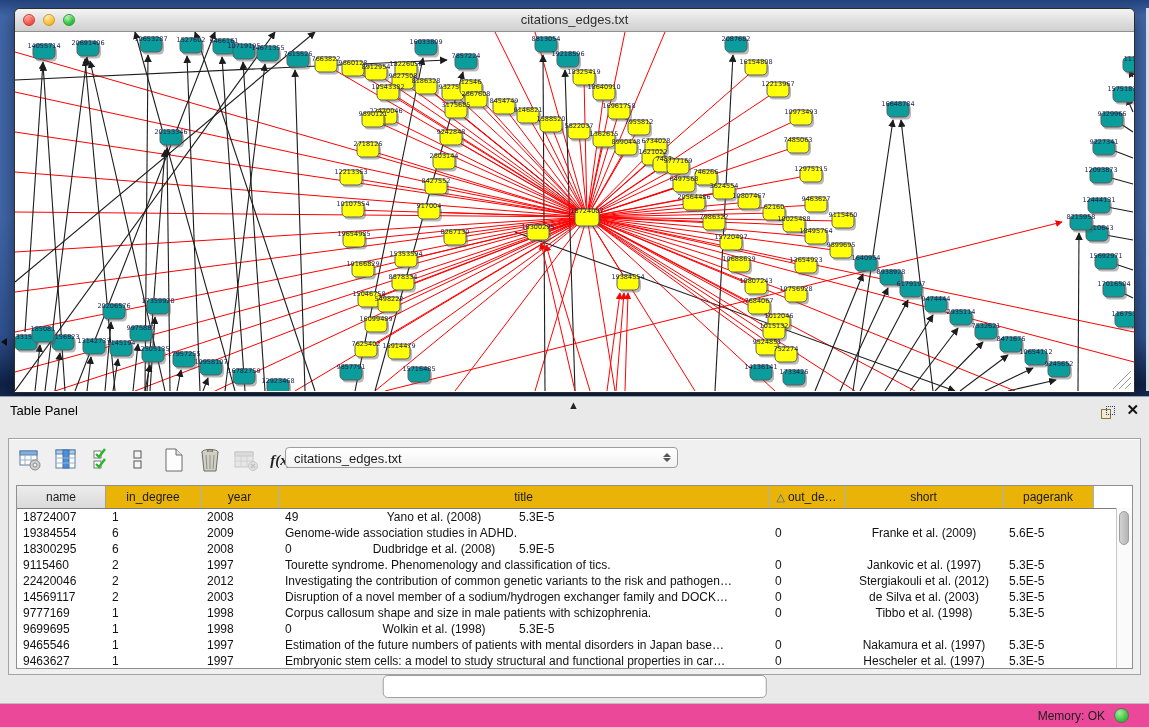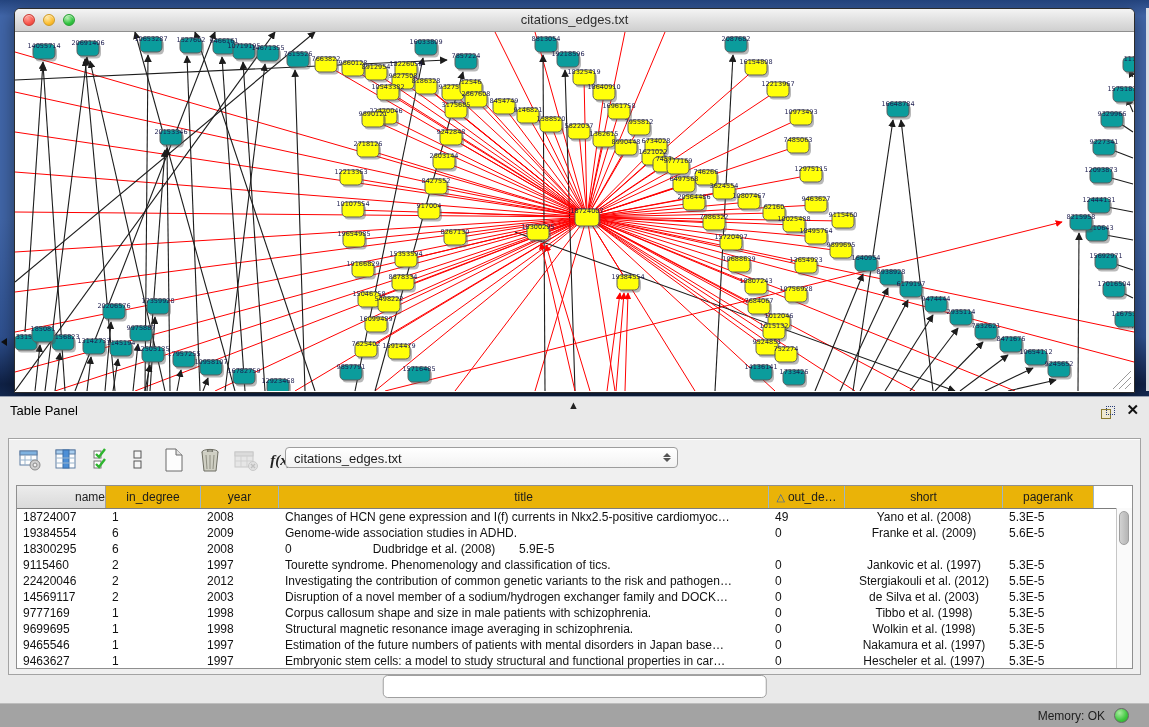--- a/index.html
+++ b/index.html
@@ -64,21 +64,21 @@
   .vthumb{position:absolute;left:2px;top:3px;width:10px;height:34px;border-radius:5px;
     background:linear-gradient(90deg,#d2d2d2,#b5b5b5);border:1px solid #9e9e9e;box-sizing:border-box;}
 
   .tabs{position:absolute;left:50%;top:278px;transform:translateX(-50%);display:flex;height:21px;
     border:1px solid #9f9f9f;border-radius:5px;overflow:hidden;background:#fff;}
   .tab{font-size:13px;line-height:21px;padding:0 28px;color:#1c1c1c;background:linear-gradient(180deg,#ffffff,#f0f0f0);
        border-right:1px solid #b9b9b9;margin-top:36px;}
   .tab:last-child{border-right:0;}
   .tab.selected{background:linear-gradient(180deg,#a2a2a2,#868686);color:#f3f3f3;text-shadow:0 1px 1px rgba(0,0,0,.25);}
 
-  .status-bar{position:absolute;left:0;bottom:0;width:100%;height:24px;background:#a3a3a3;border-top:1px solid #bdbdbd;}
+  .status-bar{position:absolute;left:0;bottom:0;width:100%;height:24px;background:#ec4899;border-top:1px solid #bdbdbd;}
   .memory-label{position:absolute;right:44px;top:5px;font-size:12px;color:#1e1e1e;}
   .memory-dot{position:absolute;right:20px;top:4px;width:15px;height:15px;border-radius:50%;
     background:radial-gradient(circle at 35% 30%,#a9eda0,#3dc63d 60%,#2da52d);border:1px solid #666;box-sizing:border-box;}
 </style>
 </head>
 <body>
 
 <div class="network-area">
   <div class="right-sliver"></div>
   <div class="collapse-arrow"></div>
@@ -984,34 +984,33 @@
   <div class="combo">
     <span>citations_edges.txt</span>
     <span class="arrows">
         <span class="up"></span>
         <span class="down"></span>
       </span>
   </div>
 
   <div class="data-table">
     <div class="thead" id="thead">
-        <div class="th gray" style="width: 89px; text-align: right;">name</div>
+        <div class="th gray" style="width: 89px;">name</div>
         <div class="th blue" style="width: 95px;">in_degree</div>
         <div class="th blue" style="width: 78px;">year</div>
         <div class="th blue" style="width: 490px;">title</div>
         <div class="th blue" style="width: 76px;"><span class="sortglyph">△</span>out_de…</div>
         <div class="th blue" style="width: 158px;">short</div>
         <div class="th blue" style="width: 91px;">pagerank</div>
       </div>
     <div id="tbody">
         <div class="trow">
           <div class="td" style="width: 89px;">18724007</div>
           <div class="td" style="width: 95px;">1</div>
           <div class="td" style="width: 78px;">2008</div>
-          <div class="td" style="width: 490px;">Changes of HCN gene expression and I(f) currents in Nkx2.5-positive cardiomyoc…</div>
           <div class="td" style="width: 76px;">49</div>
           <div class="td center" style="width: 158px;">Yano et al. (2008)</div>
           <div class="td" style="width: 91px;">5.3E-5</div>
         </div>
         <div class="trow">
           <div class="td" style="width: 89px;">19384554</div>
           <div class="td" style="width: 95px;">6</div>
           <div class="td" style="width: 78px;">2009</div>
           <div class="td" style="width: 490px;">Genome-wide association studies in ADHD.</div>
           <div class="td" style="width: 76px;">0</div>
@@ -1059,21 +1058,20 @@
           <div class="td" style="width: 78px;">1998</div>
           <div class="td" style="width: 490px;">Corpus callosum shape and size in male patients with schizophrenia.</div>
           <div class="td" style="width: 76px;">0</div>
           <div class="td center" style="width: 158px;">Tibbo et al. (1998)</div>
           <div class="td" style="width: 91px;">5.3E-5</div>
         </div>
         <div class="trow">
           <div class="td" style="width: 89px;">9699695</div>
           <div class="td" style="width: 95px;">1</div>
           <div class="td" style="width: 78px;">1998</div>
-          <div class="td" style="width: 490px;">Structural magnetic resonance image averaging in schizophrenia.</div>
           <div class="td" style="width: 76px;">0</div>
           <div class="td center" style="width: 158px;">Wolkin et al. (1998)</div>
           <div class="td" style="width: 91px;">5.3E-5</div>
         </div>
         <div class="trow">
           <div class="td" style="width: 89px;">9465546</div>
           <div class="td" style="width: 95px;">1</div>
           <div class="td" style="width: 78px;">1997</div>
           <div class="td" style="width: 490px;">Estimation of the future numbers of patients with mental disorders in Japan base…</div>
           <div class="td" style="width: 76px;">0</div>

